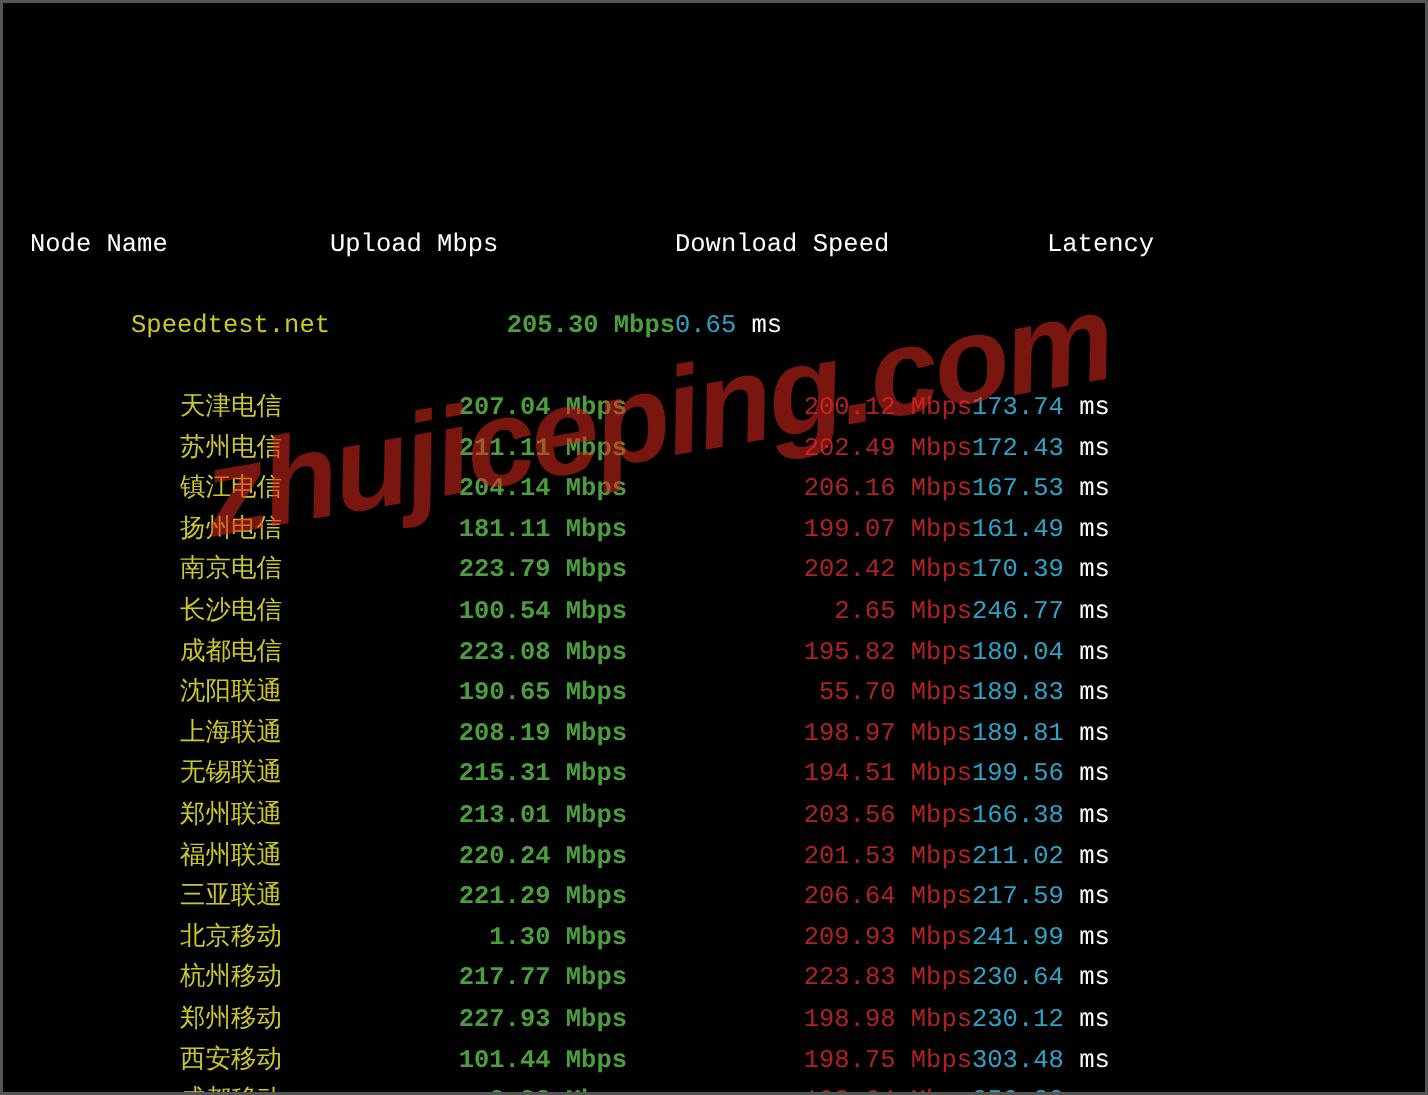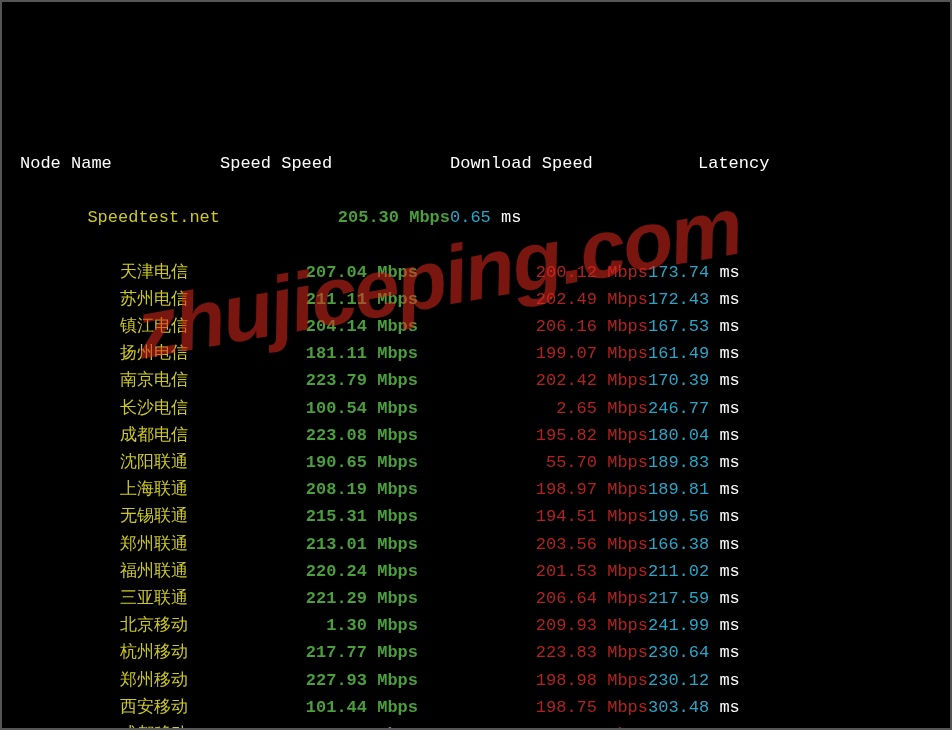--- a/index.html
+++ b/index.html
@@ -60,21 +60,21 @@
     .header-line .h-upload { display: inline-block; width: 230px; }
     .header-line .h-download { display: inline-block; width: 248px; }
     .header-line .h-latency { display: inline-block; }
   </style>
 </head>
 <body>
 
 
 
 <div class="content">
-<div class="header-line"><span class="h-node">Node Name</span><span class="h-upload">Speed Speed</span><span class="h-download">Download Speed</span><span class="h-latency">Latency</span></div>
+<div class="header-line"><span class="h-node">Node Name</span><span class="h-upload">Upload Mbps</span><span class="h-download">Download Speed</span><span class="h-latency">Latency</span></div>
 <div class="speedtest-row row"><span class="node-name" style="width:200px">Speedtest.net</span><span class="upload">205.30 Mbps</span><span><span class="latency-val">0.65</span><span class="latency-unit"> ms</span></span></div>
 <div id="rows-container"><div class="row"><span class="node-name">天津电信</span><span class="upload">207.04 Mbps</span><span class="download">200.12 Mbps</span><span><span class="latency-val">173.74</span><span class="latency-unit"> ms</span></span></div><div class="row"><span class="node-name">苏州电信</span><span class="upload">211.11 Mbps</span><span class="download">202.49 Mbps</span><span><span class="latency-val">172.43</span><span class="latency-unit"> ms</span></span></div><div class="row"><span class="node-name">镇江电信</span><span class="upload">204.14 Mbps</span><span class="download">206.16 Mbps</span><span><span class="latency-val">167.53</span><span class="latency-unit"> ms</span></span></div><div class="row"><span class="node-name">扬州电信</span><span class="upload">181.11 Mbps</span><span class="download">199.07 Mbps</span><span><span class="latency-val">161.49</span><span class="latency-unit"> ms</span></span></div><div class="row"><span class="node-name">南京电信</span><span class="upload">223.79 Mbps</span><span class="download">202.42 Mbps</span><span><span class="latency-val">170.39</span><span class="latency-unit"> ms</span></span></div><div class="row"><span class="node-name">长沙电信</span><span class="upload">100.54 Mbps</span><span class="download">2.65 Mbps</span><span><span class="latency-val">246.77</span><span class="latency-unit"> ms</span></span></div><div class="row"><span class="node-name">成都电信</span><span class="upload">223.08 Mbps</span><span class="download">195.82 Mbps</span><span><span class="latency-val">180.04</span><span class="latency-unit"> ms</span></span></div><div class="row"><span class="node-name">沈阳联通</span><span class="upload">190.65 Mbps</span><span class="download">55.70 Mbps</span><span><span class="latency-val">189.83</span><span class="latency-unit"> ms</span></span></div><div class="row"><span class="node-name">上海联通</span><span class="upload">208.19 Mbps</span><span class="download">198.97 Mbps</span><span><span class="latency-val">189.81</span><span class="latency-unit"> ms</span></span></div><div class="row"><span class="node-name">无锡联通</span><span class="upload">215.31 Mbps</span><span class="download">194.51 Mbps</span><span><span class="latency-val">199.56</span><span class="latency-unit"> ms</span></span></div><div class="row"><span class="node-name">郑州联通</span><span class="upload">213.01 Mbps</span><span class="download">203.56 Mbps</span><span><span class="latency-val">166.38</span><span class="latency-unit"> ms</span></span></div><div class="row"><span class="node-name">福州联通</span><span class="upload">220.24 Mbps</span><span class="download">201.53 Mbps</span><span><span class="latency-val">211.02</span><span class="latency-unit"> ms</span></span></div><div class="row"><span class="node-name">三亚联通</span><span class="upload">221.29 Mbps</span><span class="download">206.64 Mbps</span><span><span class="latency-val">217.59</span><span class="latency-unit"> ms</span></span></div><div class="row"><span class="node-name">北京移动</span><span class="upload">1.30 Mbps</span><span class="download">209.93 Mbps</span><span><span class="latency-val">241.99</span><span class="latency-unit"> ms</span></span></div><div class="row"><span class="node-name">杭州移动</span><span class="upload">217.77 Mbps</span><span class="download">223.83 Mbps</span><span><span class="latency-val">230.64</span><span class="latency-unit"> ms</span></span></div><div class="row"><span class="node-name">郑州移动</span><span class="upload">227.93 Mbps</span><span class="download">198.98 Mbps</span><span><span class="latency-val">230.12</span><span class="latency-unit"> ms</span></span></div><div class="row"><span class="node-name">西安移动</span><span class="upload">101.44 Mbps</span><span class="download">198.75 Mbps</span><span><span class="latency-val">303.48</span><span class="latency-unit"> ms</span></span></div><div class="row"><span class="node-name">成都移动</span><span class="upload">2.38 Mbps</span><span class="download">192.64 Mbps</span><span><span class="latency-val">256.32</span><span class="latency-unit"> ms</span></span></div></div>
 
 
 
 </div>
 
 <div class="watermark">zhujiceping.com</div>
 
 

